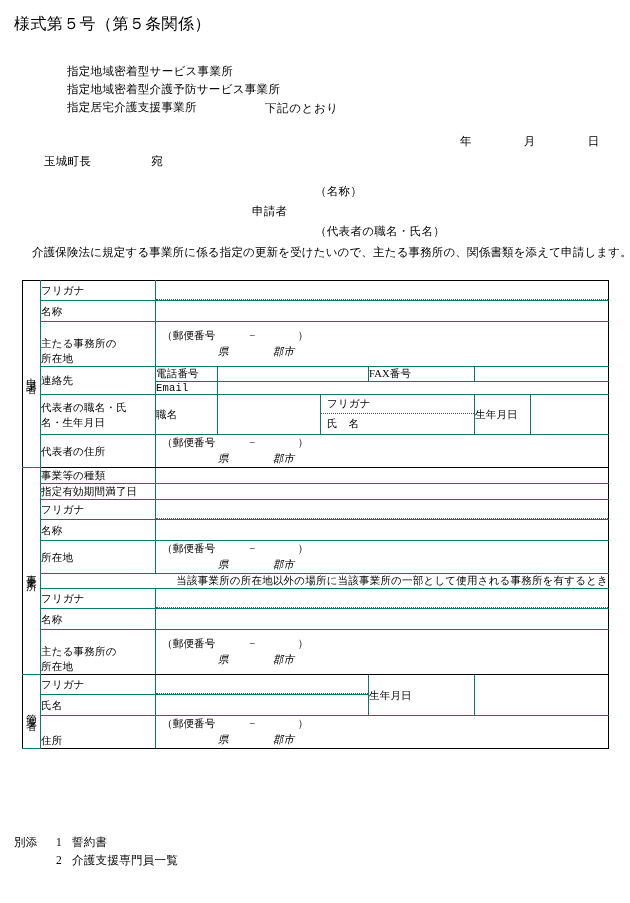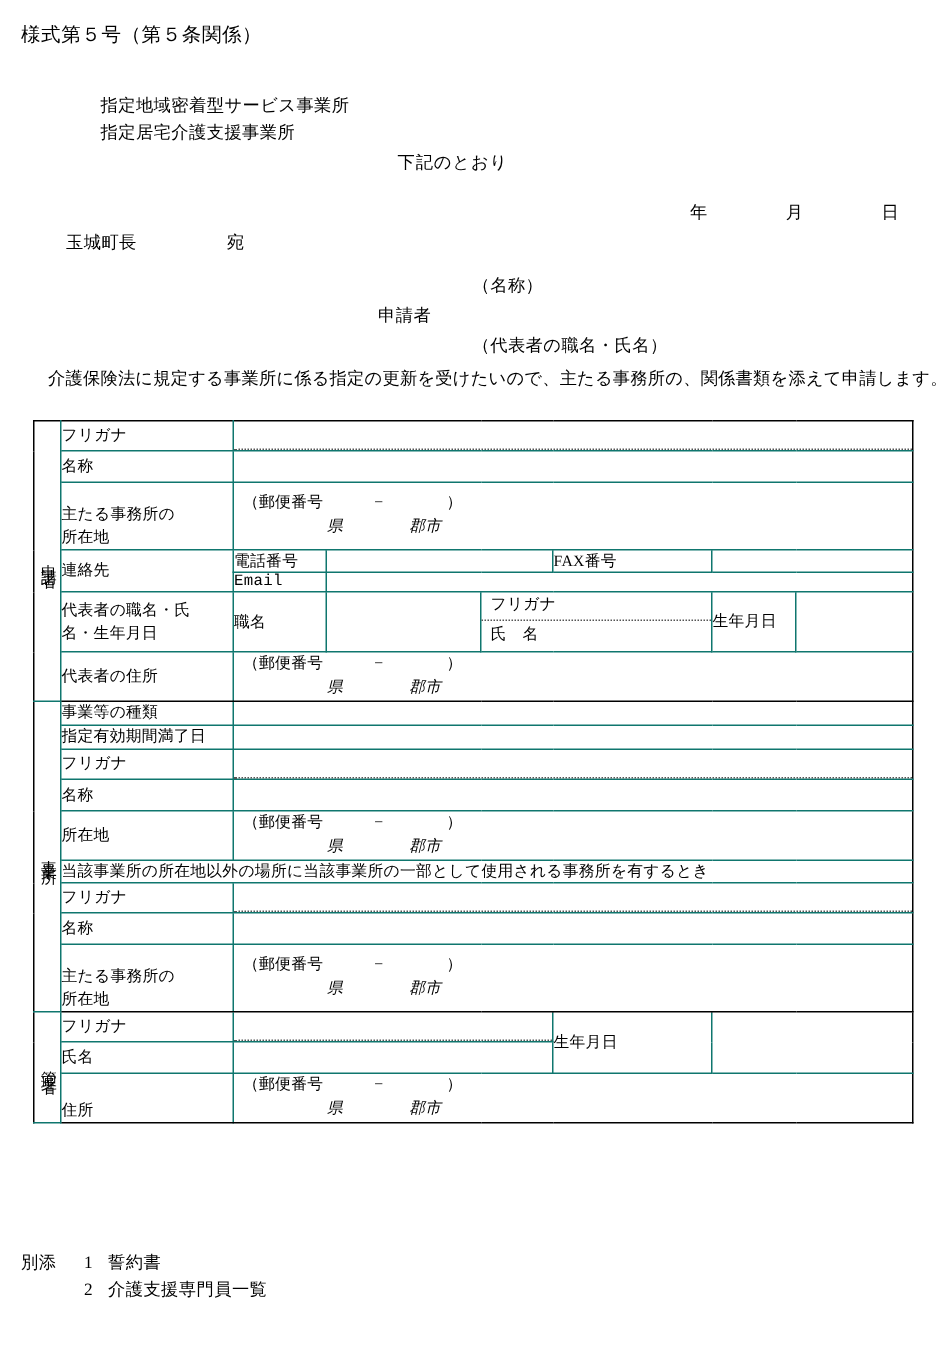--- a/index.html
+++ b/index.html
@@ -22,21 +22,21 @@
     width: 630px;
     height: 903px;
     box-sizing: border-box;
   }
 
   
   .form-no {
     position: absolute;
     left: 14px;
     top: 14px;
-    font-size: 13px;
+    font-size: 16px;
     letter-spacing: .4px;
     white-space: nowrap;
   }
 
   .office-list {
     position: absolute;
     left: 67px;
     top: 50px;
     font-size: 11.5px;
     line-height: 18px;
@@ -174,21 +174,21 @@
     padding: 3px 0 5px 0;
     line-height: 16px;
   }
   .addr-row1 { padding-left: 6px; white-space: nowrap; }
   .addr-row1 .zip-gap { display: inline-block; width: 34px; }
   .addr-row1 .dash-gap { display: inline-block; width: 42px; }
   .addr-row2 { padding-left: 62px; white-space: nowrap; font-style: italic; }
   .addr-row2 .ken-gap { display: inline-block; width: 44px; }
 
   .banner-cell {
-    text-align: left;
+    text-align: right;
     padding: 2px 0;
     font-size: 10.5px;
     letter-spacing: .2px;
   }
 
   .mono { font-family: "Liberation Mono", "DejaVu Sans Mono", monospace; font-size: 10px; }
 
   
   .attachments {
     position: absolute;
@@ -205,20 +205,21 @@
 </style>
 </head>
 <body>
 
 <div class="page">
 
   <div class="form-no">様式第５号（第５条関係）</div>
 
   <div class="office-list">
     <div>指定地域密着型サービス事業所</div>
+    <div>指定地域密着型介護予防サービス事業所</div>
     <div>指定居宅介護支援事業所</div>
   </div>
 
   <div class="doc-title">下記のとおり</div>
 
   <div class="date-line">
     <span>年</span><span class="date-gap-1"></span><span>月</span><span class="date-gap-2"></span><span>日</span>
   </div>
 
   <div class="addressee">

